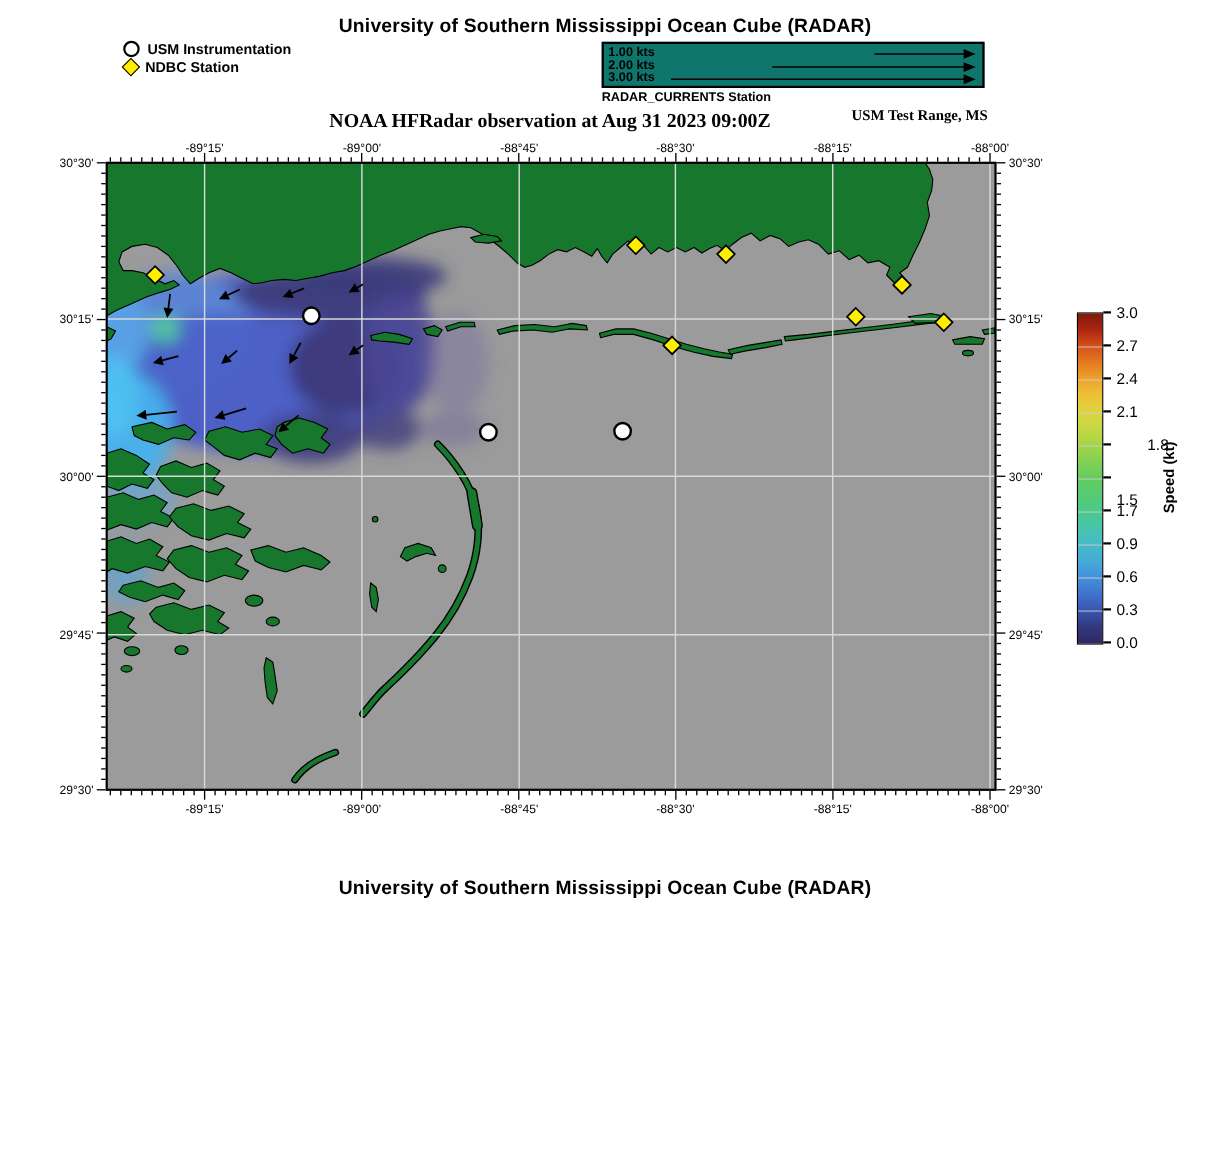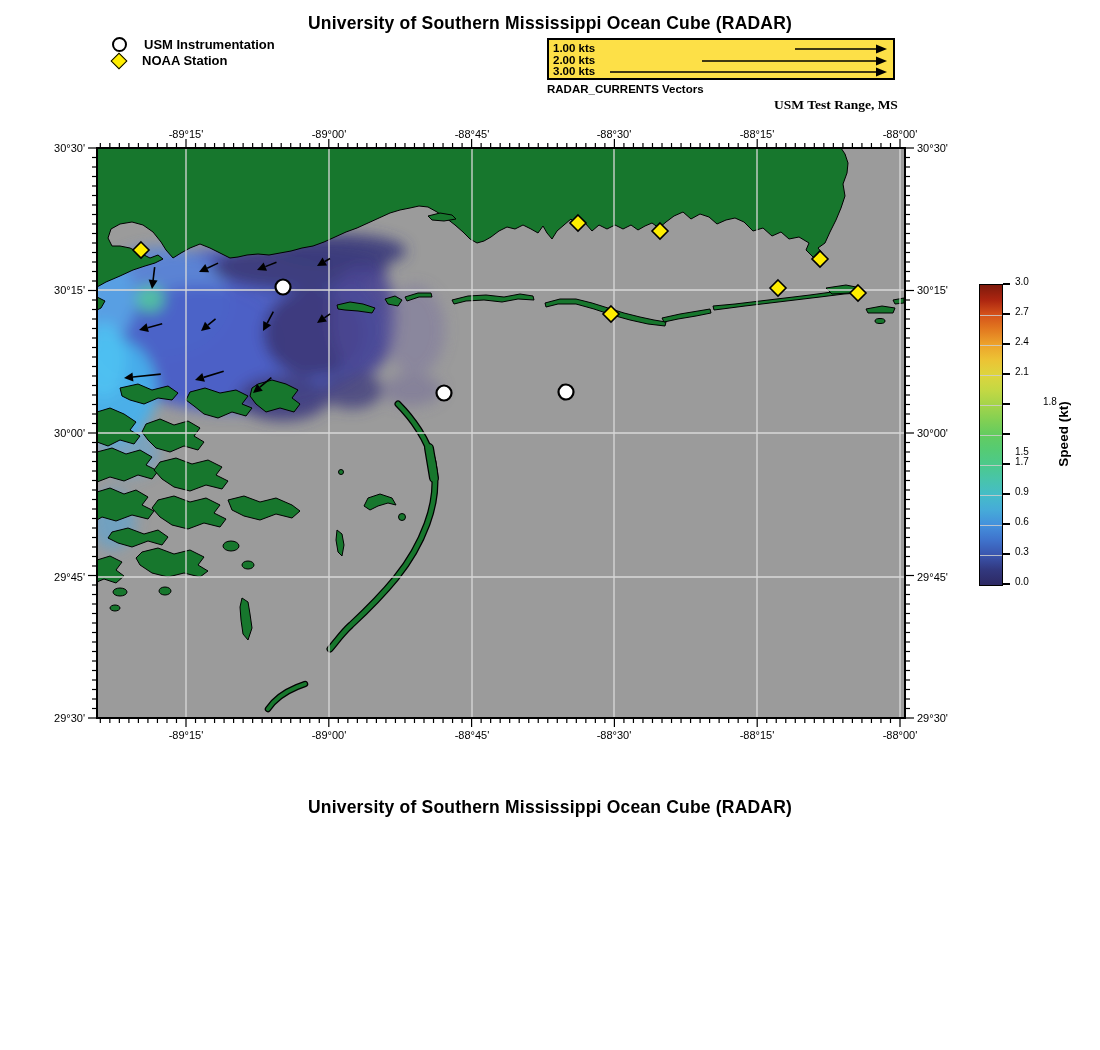--- a/index.html
+++ b/index.html
@@ -1,73 +1,74 @@
 <!DOCTYPE html>
 <html><head>
 <meta charset="utf-8">
 <style>
   html,body{margin:0;padding:0;background:#ffffff;}
   #canvas{position:relative;width:1100px;height:1050px;background:#ffffff;overflow:hidden;
           font-family:"Liberation Sans",sans-serif;color:#000;}
   .abs{position:absolute;}
   .title{width:1100px;text-align:center;font-size:17.5px;font-weight:bold;letter-spacing:0.2px;}
-  .legend-row{position:absolute;display:flex;align-items:center;gap:17px;}
+  .legend-row{position:absolute;display:flex;align-items:center;gap:7px;}
   .legend-label{font-size:13px;font-weight:bold;white-space:nowrap;}
   .circle-icon{width:11px;height:11px;border:2px solid #000;border-radius:50%;background:#fff;display:inline-block;}
   .diamond-icon{width:10px;height:10px;border:1.5px solid #000;background:#ffee00;display:inline-block;transform:rotate(45deg);}
-  #vector-key-box{position:absolute;left:547px;top:38px;width:344px;height:38px;border:2px solid #000;background:#fde047;}
+  #vector-key-box{position:absolute;left:547px;top:38px;width:344px;height:38px;border:2px solid #000;background:#0f766e;}
   .vk-label{position:absolute;font-size:11.5px;font-weight:bold;white-space:nowrap;}
   #radar-currents-caption{position:absolute;left:547px;top:83px;font-size:11.5px;font-weight:bold;}
   #subtitle{position:absolute;left:500px;top:99px;transform:translateX(-50%);
             font-family:"Liberation Serif",serif;font-size:18px;font-weight:bold;white-space:nowrap;}
   #range-label{position:absolute;left:836px;top:97px;transform:translateX(-50%);
             font-family:"Liberation Serif",serif;font-size:13.5px;font-weight:bold;white-space:nowrap;}
   #bottom-title{position:absolute;left:0;top:797px;}
   #cbar{position:absolute;border:1.5px solid #000;}
   .cb-sep{position:absolute;height:1px;background:rgba(205,205,205,0.85);}
   .cb-tick{position:absolute;height:1.5px;background:#000;}
-  .cb-lbl{position:absolute;font-size:10px;white-space:nowrap;}
+  .cb-lbl{position:absolute;font-size:14px;white-space:nowrap;}
   #cbar-label{position:absolute;font-size:13.5px;font-weight:bold;white-space:nowrap;
               transform:translate(-50%,-50%) rotate(-90deg);}
   svg text{font-family:"Liberation Sans",sans-serif;}
 </style>
 </head>
 <body>
 
 <div id="canvas">
 
   <div class="abs title" style="top:13px;">University of Southern Mississippi Ocean Cube (RADAR)</div>
 
   <div class="legend-row" style="left:112px;top:37px;">
     <span class="circle-icon"></span>
     <span class="legend-label">USM Instrumentation</span>
   </div>
   <div class="legend-row" style="left:113px;top:53px;">
     <span class="diamond-icon"></span>
-    <span class="legend-label">NOAA Station</span>
+    <span class="legend-label">NDBC Station</span>
   </div>
 
   <div id="vector-key-box">
     <svg id="vk-svg" width="344" height="38">
         <g>
           <line x1="246" y1="9" x2="329" y2="9" stroke="#000" stroke-width="1.4"></line>
           <polygon points="338,9 327,4.5 327,13.5" fill="#000"></polygon>
         </g>
         <g>
           <line x1="153" y1="21" x2="329" y2="21" stroke="#000" stroke-width="1.4"></line>
           <polygon points="338,21 327,16.5 327,25.5" fill="#000"></polygon>
         </g>
         <g>
           <line x1="61" y1="32" x2="329" y2="32" stroke="#000" stroke-width="1.4"></line>
           <polygon points="338,32 327,27.5 327,36.5" fill="#000"></polygon>
         </g>
       </svg>
   <div class="vk-label" style="left: 4px; top: 2px;">1.00 kts</div><div class="vk-label" style="left: 4px; top: 14px;">2.00 kts</div><div class="vk-label" style="left: 4px; top: 25px;">3.00 kts</div></div>
-  <div id="radar-currents-caption">RADAR_CURRENTS Vectors</div>
-
+  <div id="radar-currents-caption">RADAR_CURRENTS Station</div>
+
+  <div id="subtitle">NOAA HFRadar observation at Aug 31 2023 09:00Z</div>
   <div id="range-label">USM Test Range, MS</div>
 
   <svg id="map-svg" class="abs" style="left:0;top:0;" width="1100" height="790" viewBox="0 0 1100 790">
     <defs>
       <clipPath id="mapclip">
           <rect x="97" y="148" width="808" height="570"></rect>
         </clipPath>
       <filter id="softblur" x="-20%" y="-20%" width="140%" height="140%">
         <feGaussianBlur stdDeviation="7"></feGaussianBlur>
       </filter>

